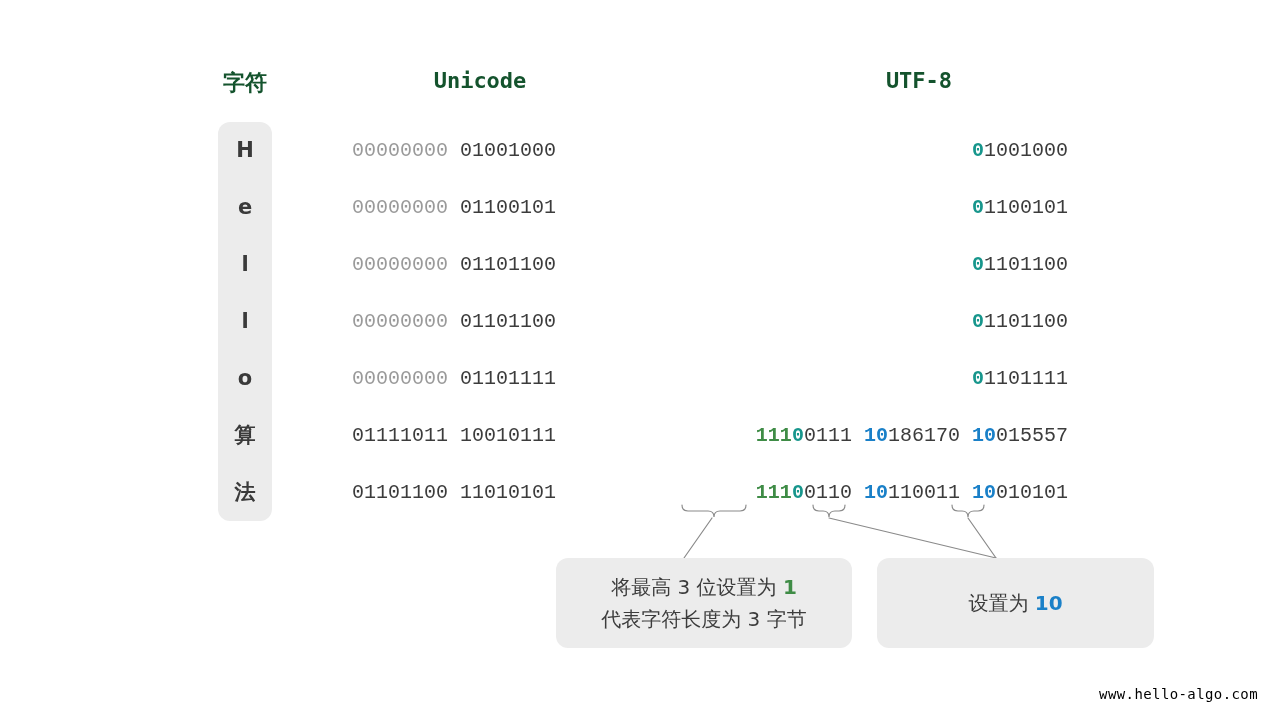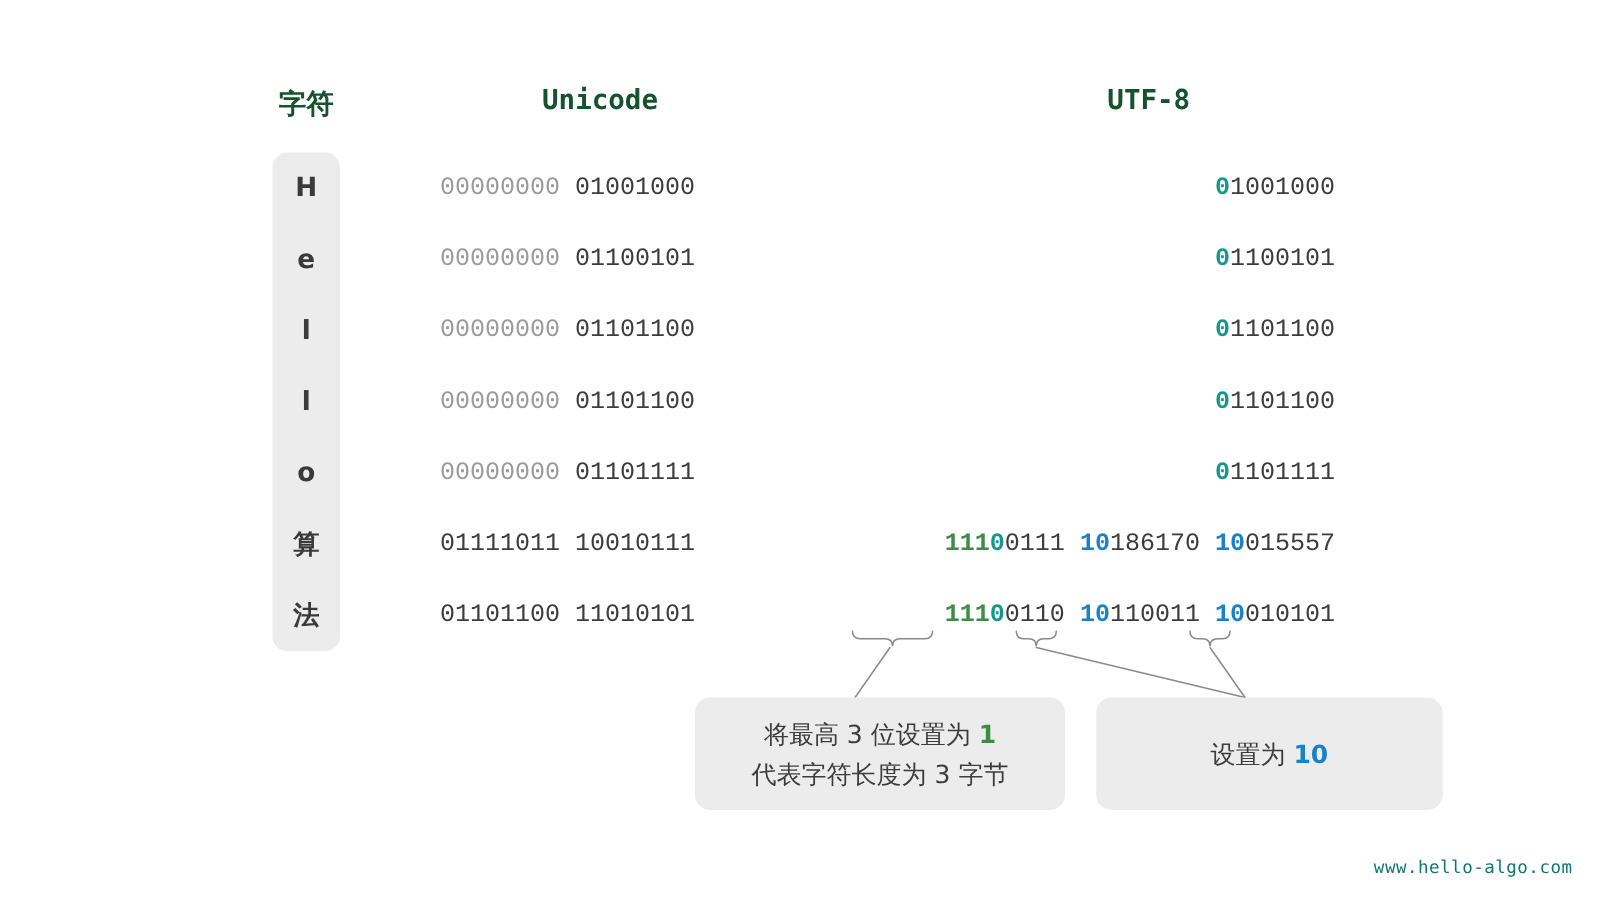--- a/index.html
+++ b/index.html
@@ -109,21 +109,21 @@
   .hl-green { color: #3f8c46; font-weight: bold; }
   .hl-blue  { color: #1a80c8; font-weight: bold; }
 
   
   #watermark {
     position: absolute;
     right: 22px;
     bottom: 18px;
     font-family: "DejaVu Sans Mono", monospace;
     font-size: 14px;
-    color: #0f766e;
+    color: #000000;
     letter-spacing: 0.4px;
   }
 </style>
 </head>
 <body>
 
 <div class="hdr" id="hdr-char">字符</div>
 <div class="hdr" id="hdr-uni">Unicode</div>
 <div class="hdr" id="hdr-utf">UTF-8</div>
 

